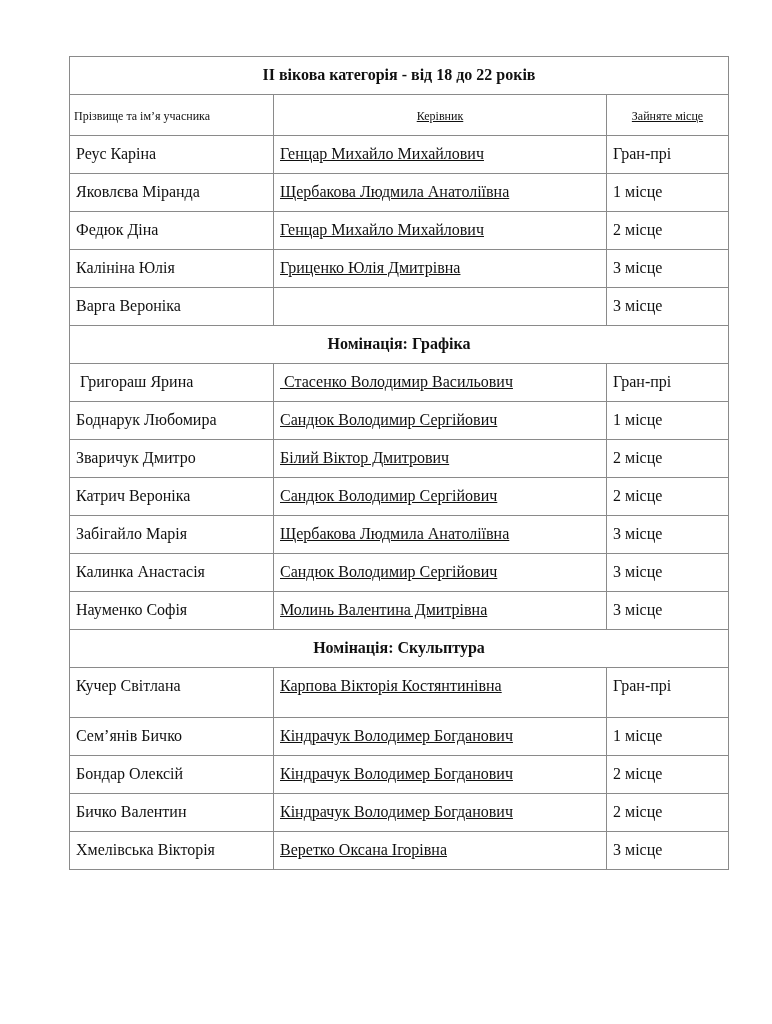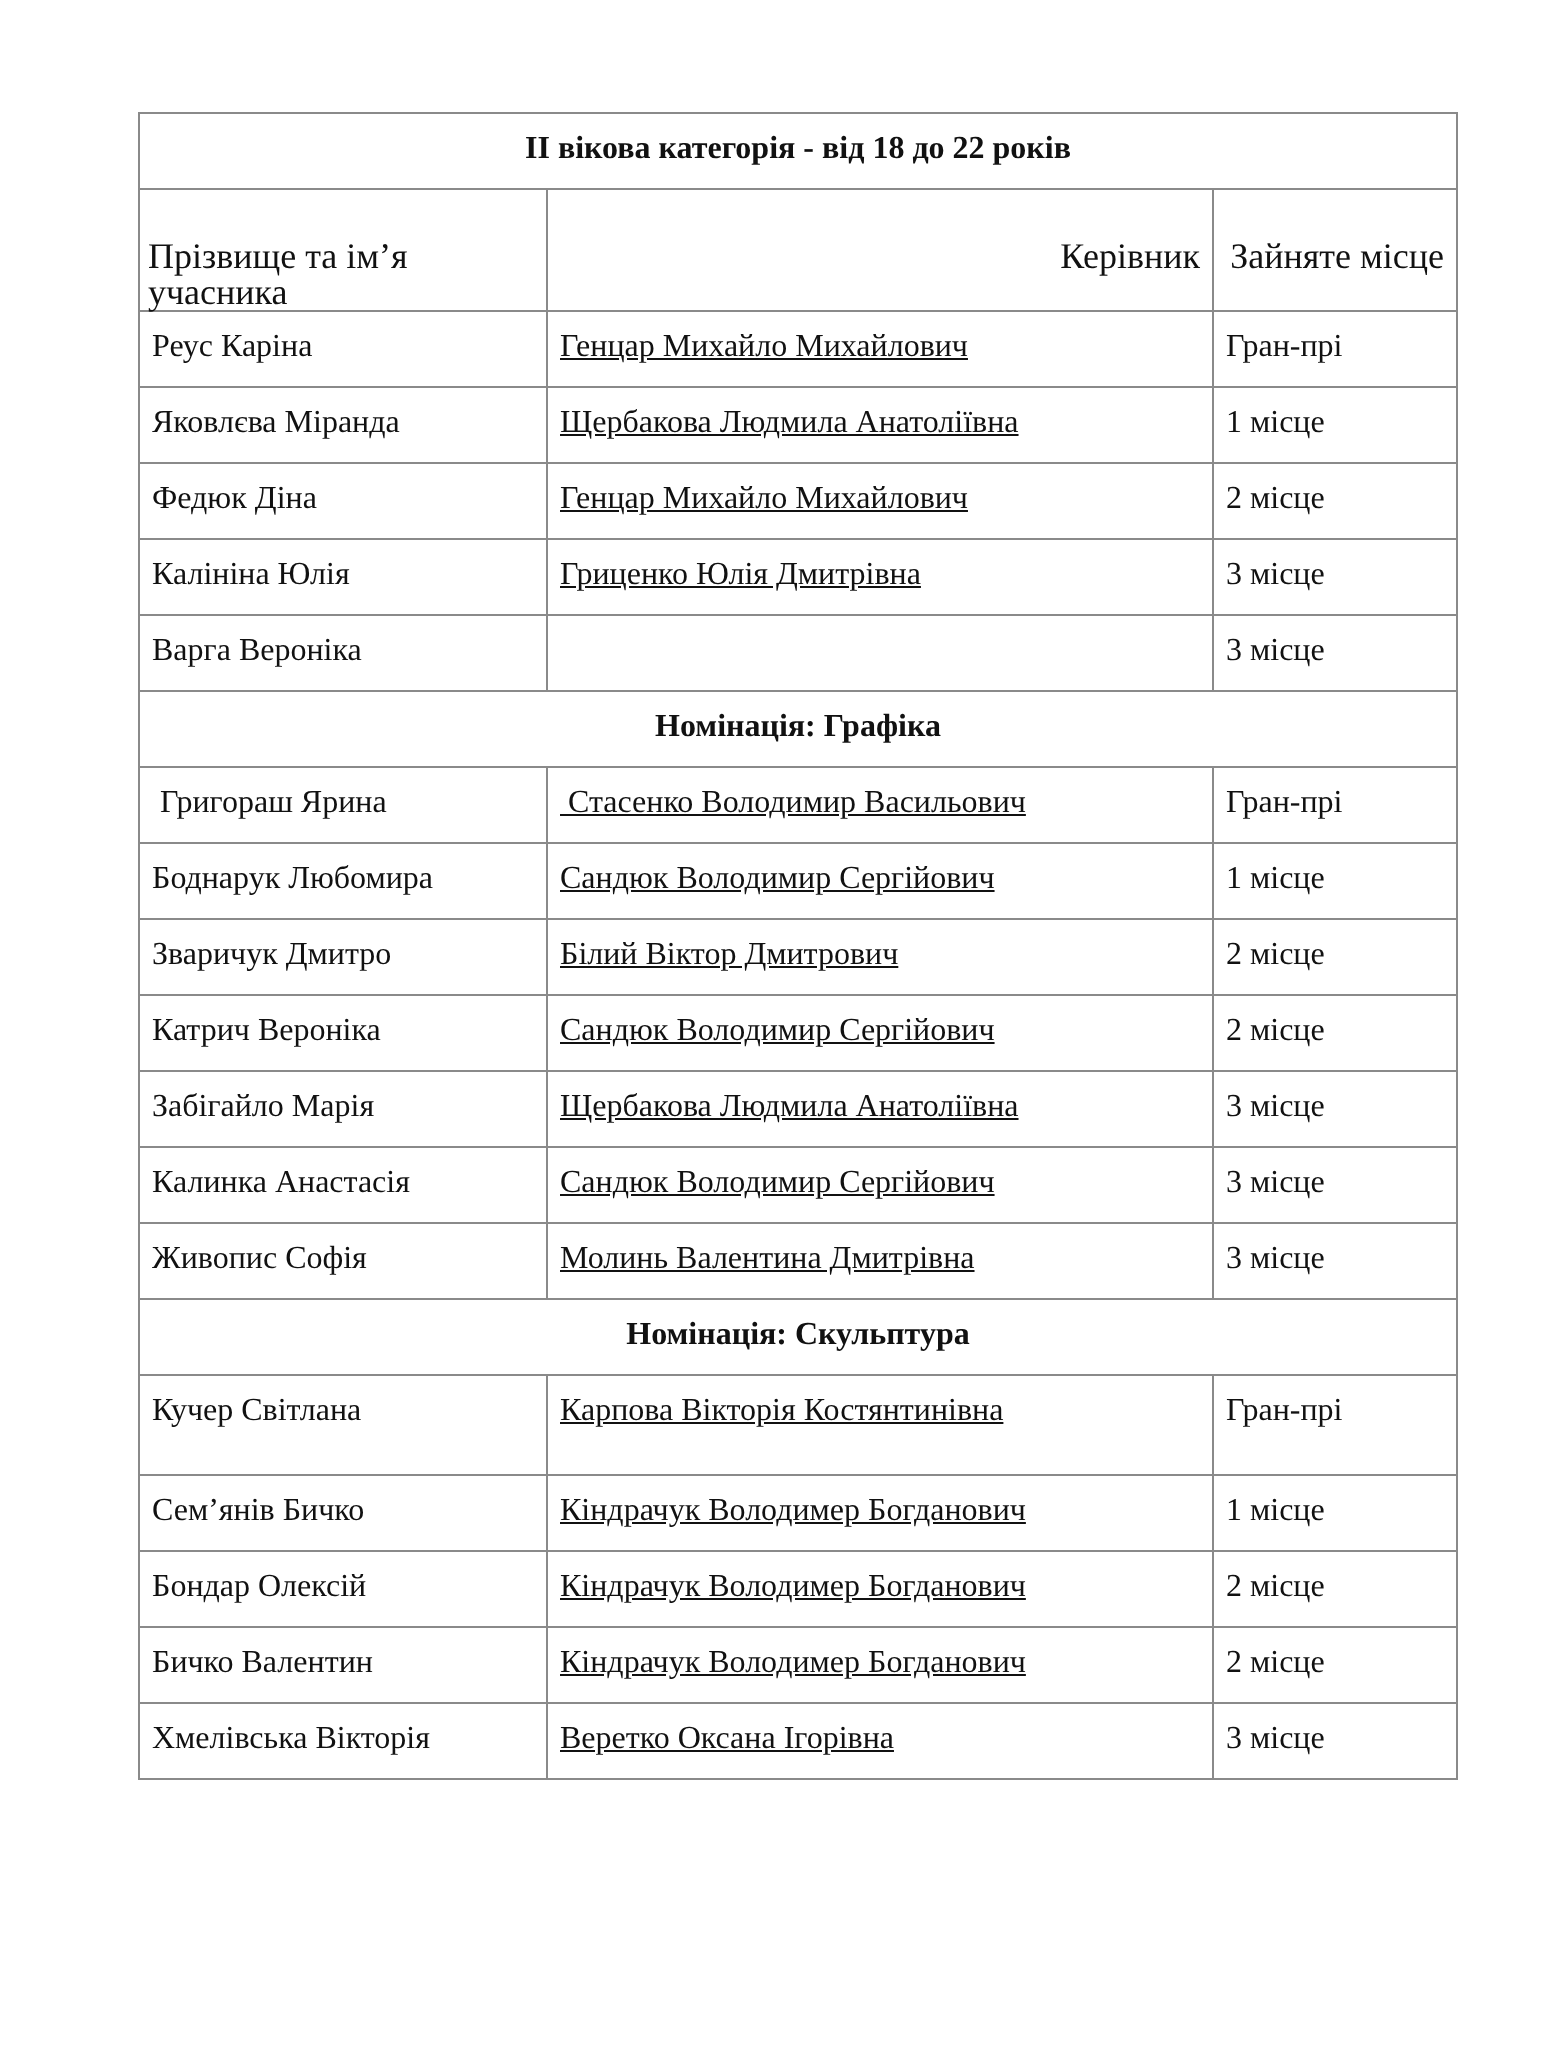--- a/index.html
+++ b/index.html
@@ -27,22 +27,22 @@
       height: 28px;
       box-sizing: content-box;
     }
     col.c1 { width: 204px; }
     col.c2 { width: 333px; }
     col.c3 { width: 122px; }
     td.title, td.nomination {
       text-align: center; font-weight: bold; font-size: 16px;
       padding-top: 8px; height: 29px;
     }
-    tr.colhead td { font-size: 18px; padding-top: 24px; height: 28px; }
-    tr.colhead td.h2, tr.colhead td.h3 { text-align: right; }
+    tr.colhead td { font-size: 12px; padding-top: 12px; height: 28px; }
+    tr.colhead td.h2, tr.colhead td.h3 { text-align: center; text-decoration: underline; }
     tr.colhead td.h1 { padding-left: 4px; }
     tr.tall td { height: 40px; }
     .c2text { padding-left: 2px; text-decoration: underline; }
   </style>
 </head>
 <body>
 
 <div class="page">
   <table class="results">
     <colgroup>
@@ -113,21 +113,21 @@
         <td>Забігайло Марія</td>
         <td class="c2text">Щербакова Людмила Анатоліївна</td>
         <td>3 місце</td>
       </tr>
       <tr>
         <td>Калинка Анастасія</td>
         <td class="c2text">Сандюк Володимир Сергійович</td>
         <td>3 місце</td>
       </tr>
       <tr>
-        <td>Живопис Софія</td>
+        <td>Науменко Софія</td>
         <td class="c2text">Молинь Валентина Дмитрівна</td>
         <td>3 місце</td>
       </tr>
 
       <tr>
         <td class="nomination" colspan="3">Номінація: Скульптура</td>
       </tr>
       <tr class="tall">
         <td>Кучер Світлана</td>
         <td class="c2text">Карпова Вікторія Костянтинівна</td>

